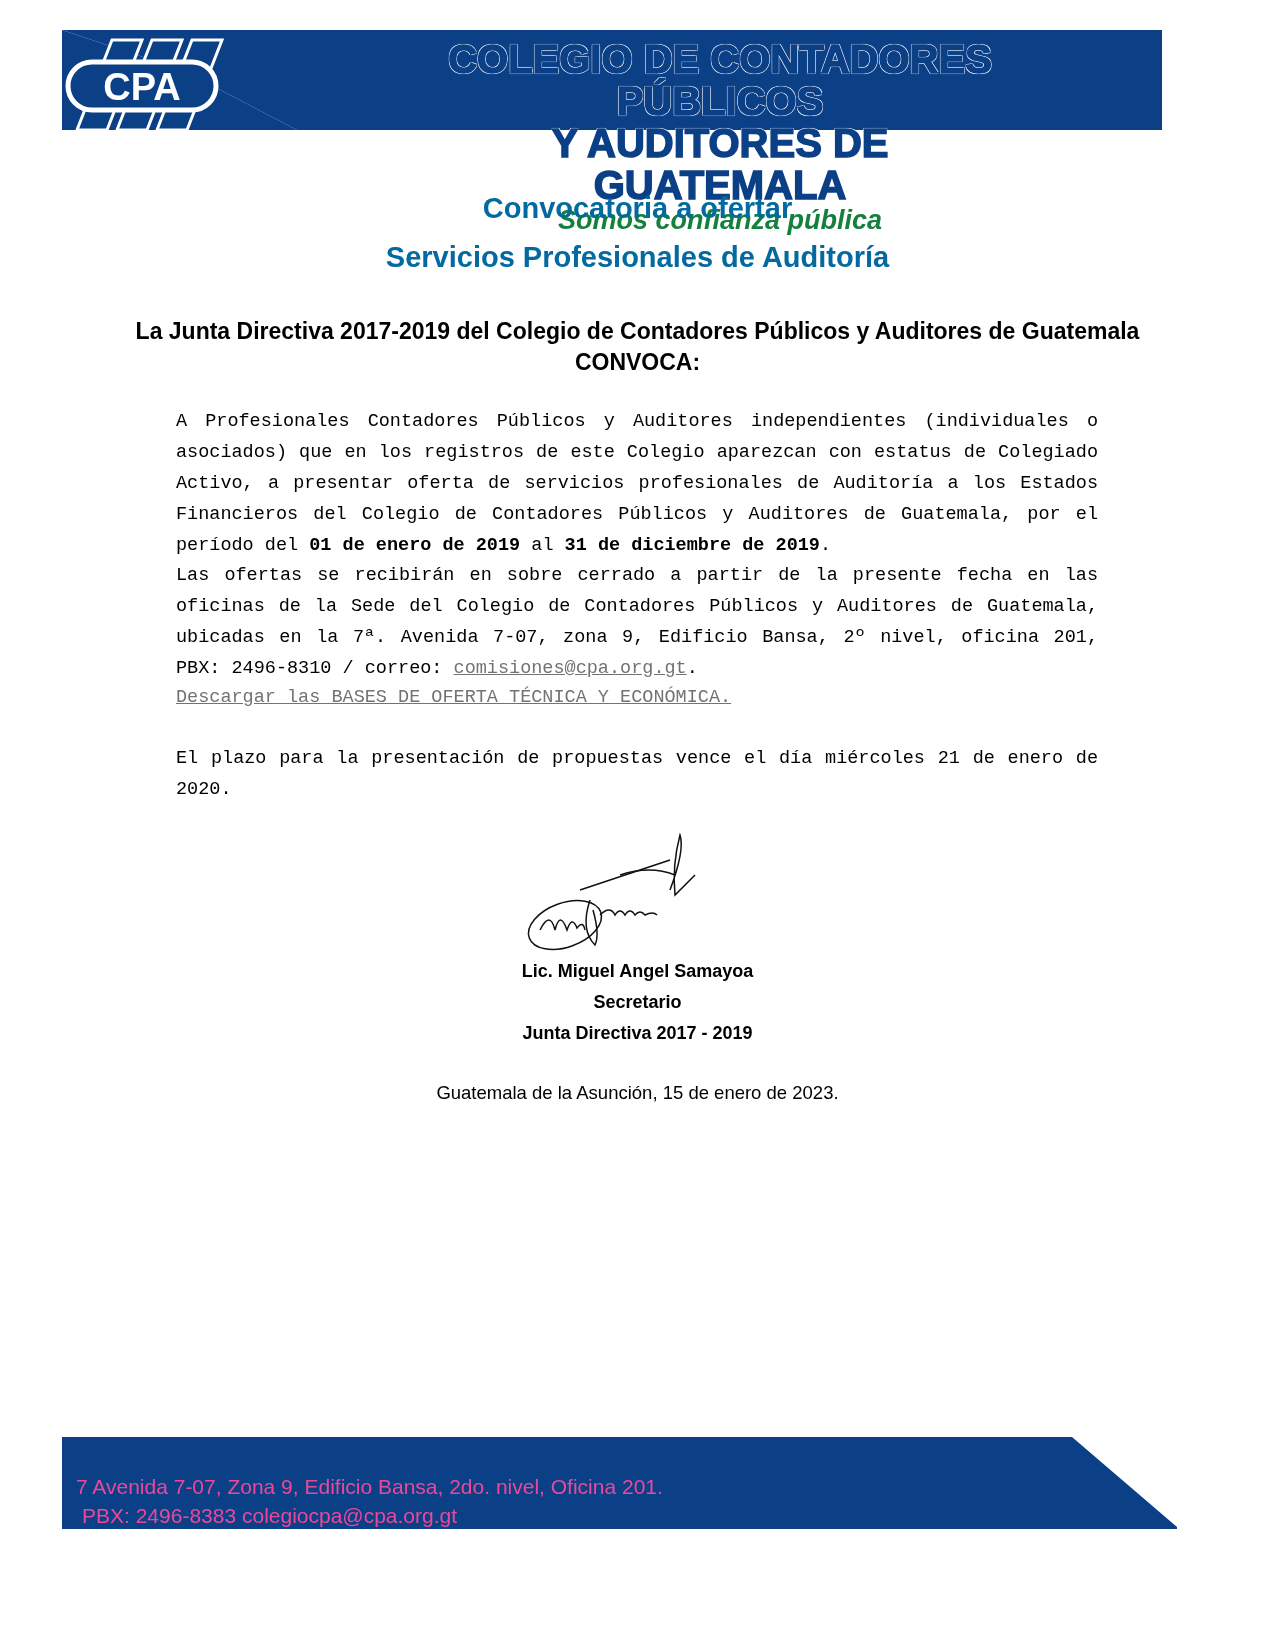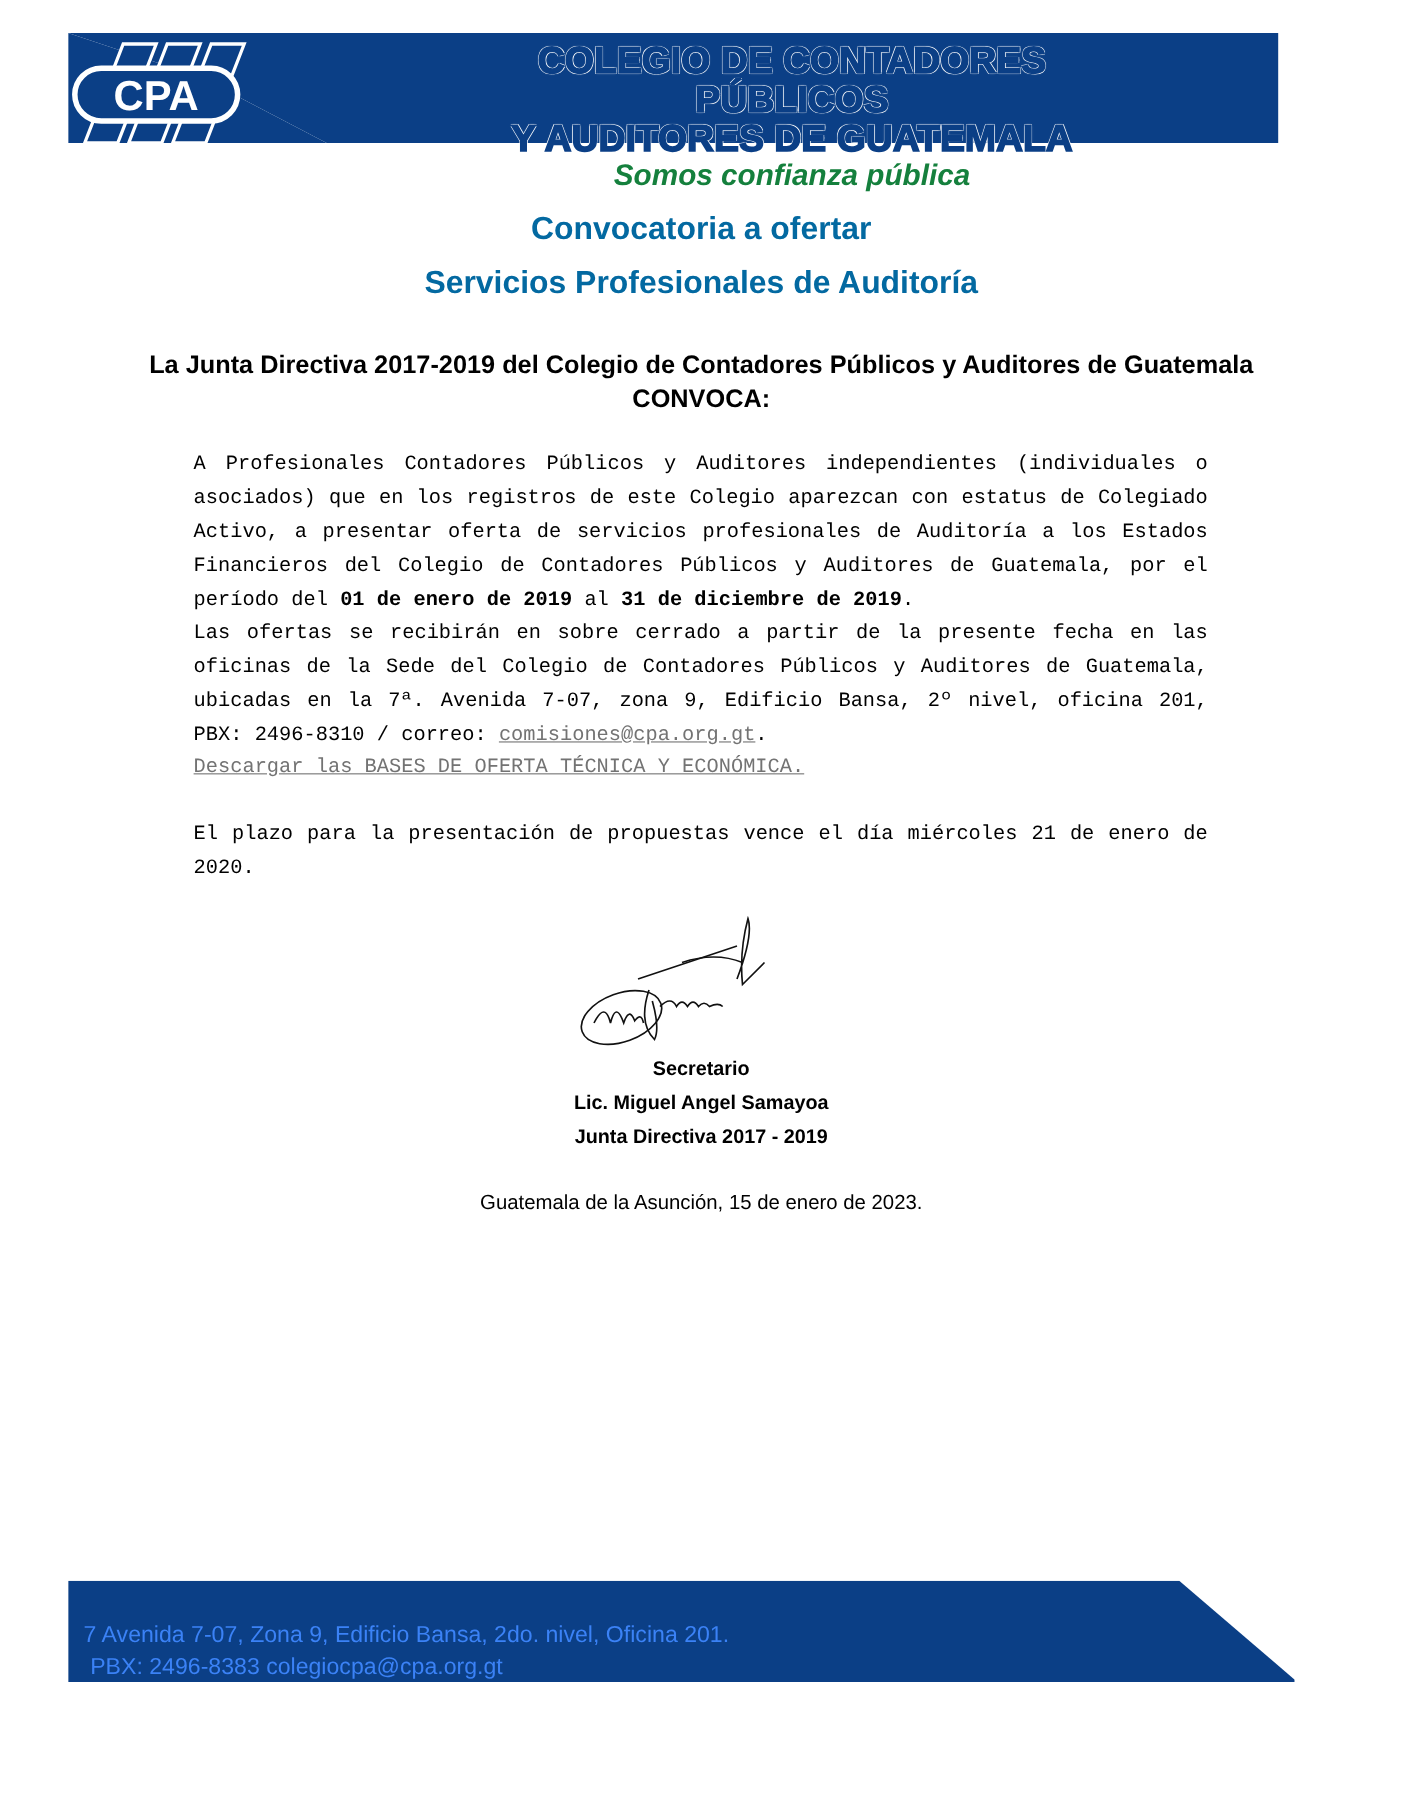--- a/index.html
+++ b/index.html
@@ -3,36 +3,36 @@
   <meta charset="utf-8">
   <style>
     html, body { margin: 0; padding: 0; background: #ffffff; }
     body { width: 1275px; height: 1650px; position: relative; overflow: hidden;
            font-family: "Liberation Sans", sans-serif; color: #000; }
     .header-band { position: absolute; left: 62px; top: 30px; width: 1160px; height: 106px; }
     .header-band svg { display: block; }
     .logo { position: absolute; left: 62px; top: 30px; width: 170px; height: 106px; }
     .hdr-text { position: absolute; left: 440px; top: 38px; width: 560px; text-align: center;
                 color: #ffffff; font-weight: bold; line-height: 1.05; }
-    .hdr-line { font-size: 34px; letter-spacing: 0px;
+    .hdr-line { font-size: 40px; letter-spacing: 0px;
                 -webkit-text-stroke: 1.5px #0b3f86; text-shadow: 0 0 2px #fff, 1px 1px 0 #fff, -1px -1px 0 #fff, 1px -1px 0 #fff, -1px 1px 0 #fff;
                 color: #0b3f86; }
     .hdr-tag { font-size: 27px; font-style: italic; color: #15803d;
                text-shadow: 1px 1px 0 #fff, -1px -1px 0 #fff, 1px -1px 0 #fff, -1px 1px 0 #fff, 0 2px 0 #fff, 2px 0 0 #fff; }
     .doc { position: absolute; left: 176px; width: 922px; font-family: Liberation Mono, monospace; }
     .title { position: absolute; left: 0; width: 1275px; text-align: center; font-weight: bold; font-size: 29px; color: #0369a1; }
     .intro { position: absolute; left: 0; width: 1275px; text-align: center; font-weight: bold; font-size: 23px; line-height: 31px; }
     .para { font-size: 18.5px; line-height: 31px; text-align: justify; }
     .para b { font-weight: bold; }
     a.link { color: #737373; text-decoration: underline; }
     .sig-block { position: absolute; left: 0; width: 1275px; text-align: center; font-weight: bold; font-size: 18px; line-height: 31px; }
     .place { position: absolute; left: 0; width: 1275px; text-align: center; font-size: 18.5px; }
     .signature { position: absolute; left: 520px; top: 830px; width: 200px; height: 140px; }
     .footer-band { position: absolute; left: 62px; top: 1437px; width: 1115px; height: 125px; }
-    .footer-text { position: absolute; left: 76px; top: 1472px; color: #3b82f6; font-size: 21px; line-height: 29px; }
+    .footer-text { position: absolute; left: 76px; top: 1472px; color: #ec4899; font-size: 21px; line-height: 29px; }
   </style>
 </head>
 <body>
 
 <div class="header-band">
   <svg width="1160" height="106" viewBox="0 0 1160 106">
     <polygon points="0,0 1100,0 1100,100 235,100 120,40 0,0" fill="#0b3f86"></polygon>
     <polygon points="0,0 120,40 235,100 0,100" fill="#0b3f86"></polygon>
   </svg>
 </div>
@@ -85,22 +85,22 @@
       <path d="M70,70 q-10,30 5,45 q5,-10 -2,-35"></path>
       <path d="M80,85 q10,-10 15,0 q5,-8 10,0 q5,-8 10,0 q5,-6 10,0 q8,-4 12,0"></path>
       <path d="M60,60 L150,30"></path>
       <path d="M150,60 q15,-40 10,-55 q-8,30 -5,60 q10,-10 20,-20"></path>
       <path d="M100,45 q30,-10 55,0"></path>
     </g>
   </svg>
 </div>
 
 <div class="sig-block" style="top:956px;">
+  <div>Lic. Miguel Angel Samayoa</div>
   <div>Secretario</div>
-  <div>Lic. Miguel Angel Samayoa</div>
   <div>Junta Directiva 2017 - 2019</div>
 </div>
 
 <div class="place" style="top:1082px;">Guatemala de la Asunción, 15 de enero de 2023.</div>
 
 <div class="footer-band">
   <svg width="1115" height="125" viewBox="0 0 1115 125">
     <polygon points="0,0 1010,0 1115,90 1115,92 0,92" fill="#0b3f86"></polygon>
   </svg>
 </div>

